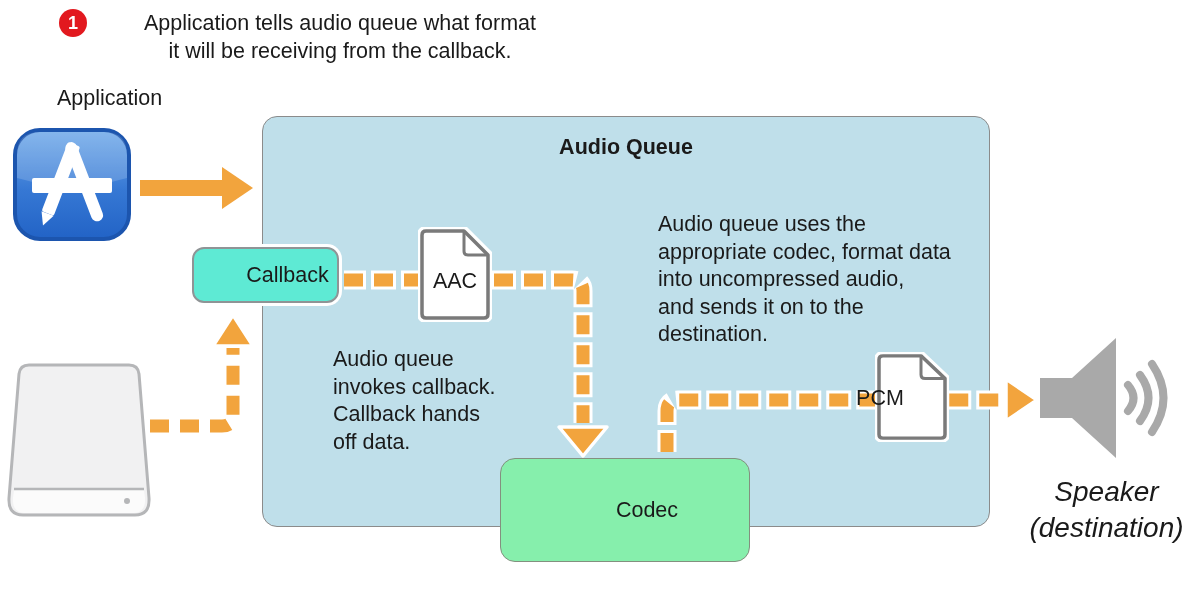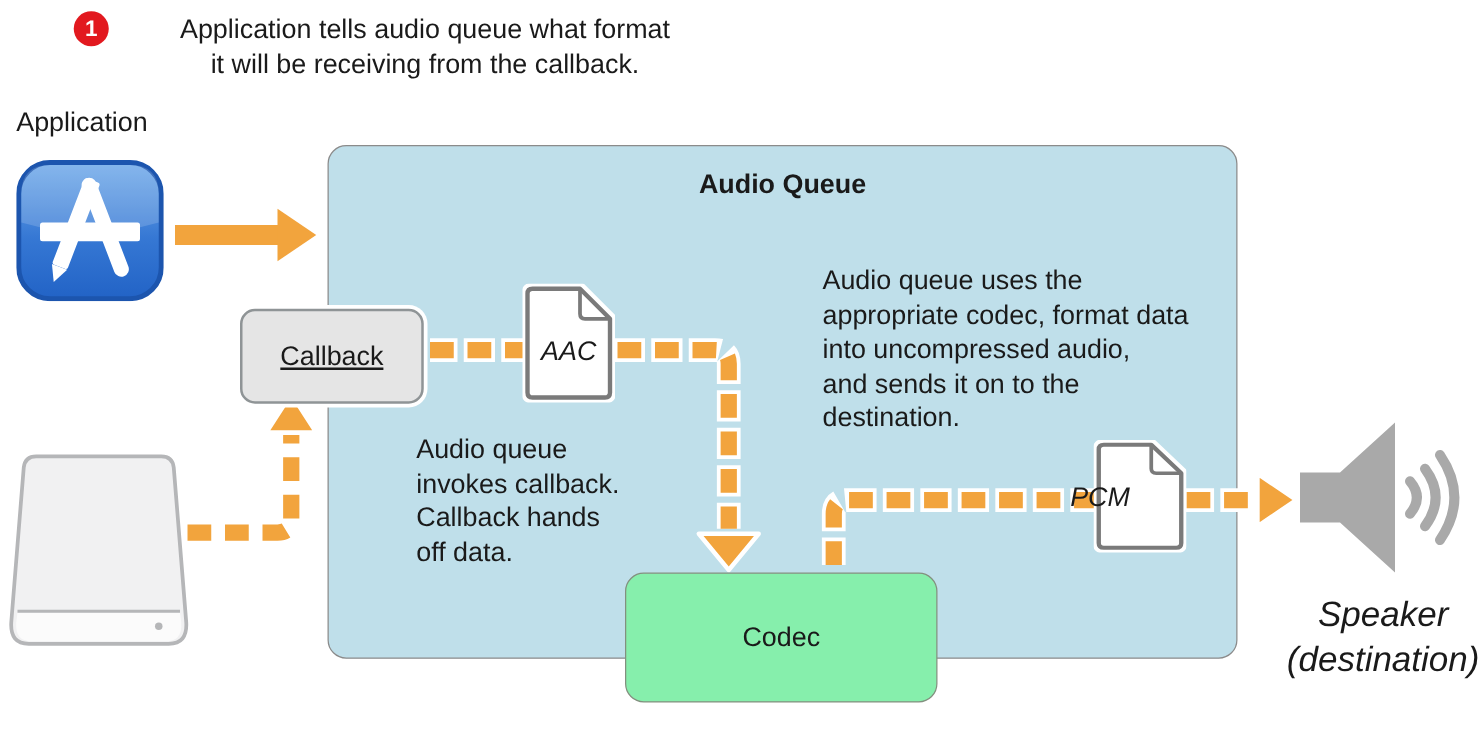--- a/index.html
+++ b/index.html
@@ -9,44 +9,44 @@
     font-family:"Liberation Sans", sans-serif; color:#1a1a1a; overflow:hidden;
   }
   .abs { position:absolute; }
   .preline { white-space:pre-line; }
   .step-text { font-size:21.5px; line-height:27.5px; color:#1a1a1a; }
   .badge {
     width:28px; height:28px; border-radius:50%; background:#e2191f; color:#fff;
     font-size:18px; font-weight:bold; display:flex; align-items:center; justify-content:center;
     box-shadow:0 0 0 3px #fff;
   }
-  .node-label { font-size:21.5px; color:#1a1a1a; }
+  .node-label { font-size:21.5px; color:#1a1a1a;margin-left:44px; }
   .aq-box {
     left:262px; top:116px; width:728px; height:411px;
     background:#bfdfea; border:1.5px solid #8b8b8b; border-radius:15px; z-index:1;
   }
   .aq-title {
     left:262px; top:135px; width:728px; text-align:center;
     font-size:21.5px; font-weight:bold; z-index:3;
   }
   .callback-box {
-    left:192px; top:247px; width:147px; height:76px;
-    background:#e5e5e5; border:2px solid #8f9496; border-radius:12px;
+    left:192px; top:247px; width:147px; height:56px;
+    background:#5eead4; border:2px solid #8f9496; border-radius:12px;
     box-shadow:0 0 0 3px #fff; z-index:3;
-    display:flex; align-items:center; justify-content:center;text-decoration:underline;
+    display:flex; align-items:center; justify-content:center;
   }
   .codec-box {
     left:500px; top:458px; width:250px; height:104px;
     background:#86efac; border:1.5px solid #83907f; border-radius:15px; z-index:3;
     display:flex; align-items:center; justify-content:center;
   }
   .doc { z-index:4; }
   .doc-label {
     position:absolute; left:0; width:100%; text-align:center;
-    font-size:21.5px; color:#1a1a1a;font-style:italic;
+    font-size:21.5px; color:#1a1a1a;
   }
   .arrows { left:0; top:0; z-index:2; pointer-events:none; }
   .icon-layer { z-index:3; }
   .caption { text-align:center; font-size:28px; line-height:36px; z-index:3;font-style:italic; }
 </style>
 </head>
 <body>
 
 <div class="canvas">
 

